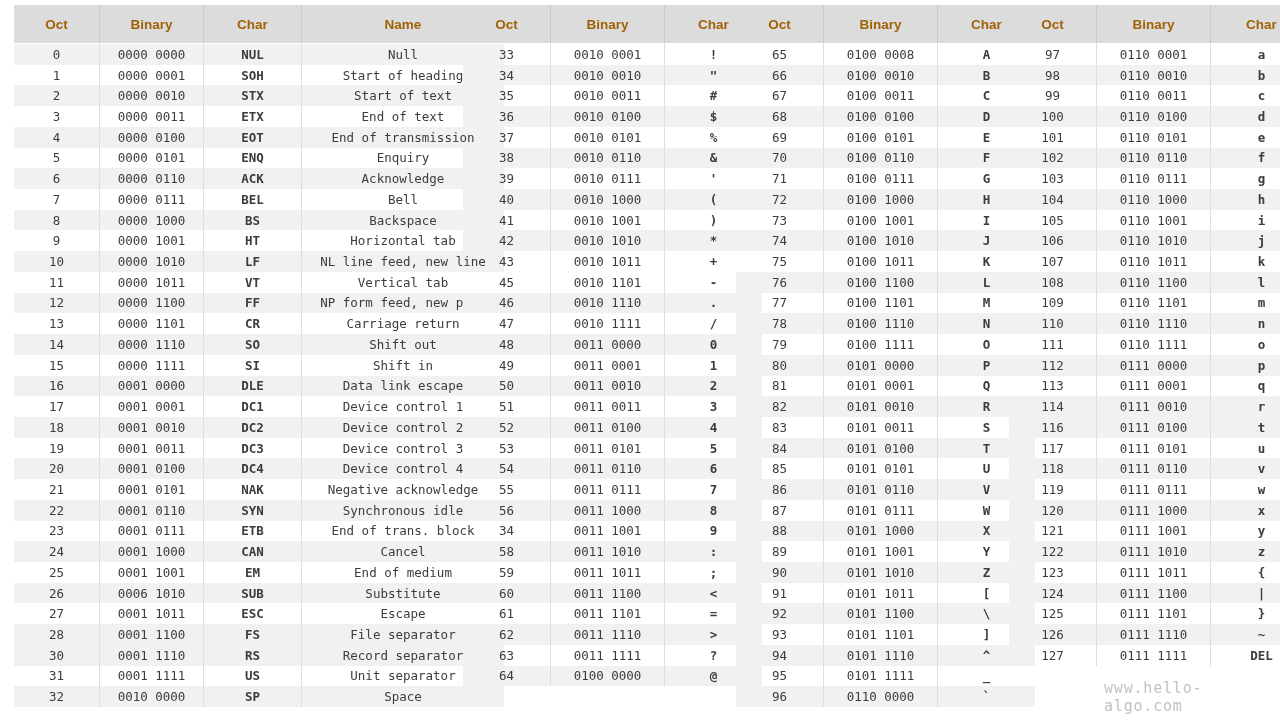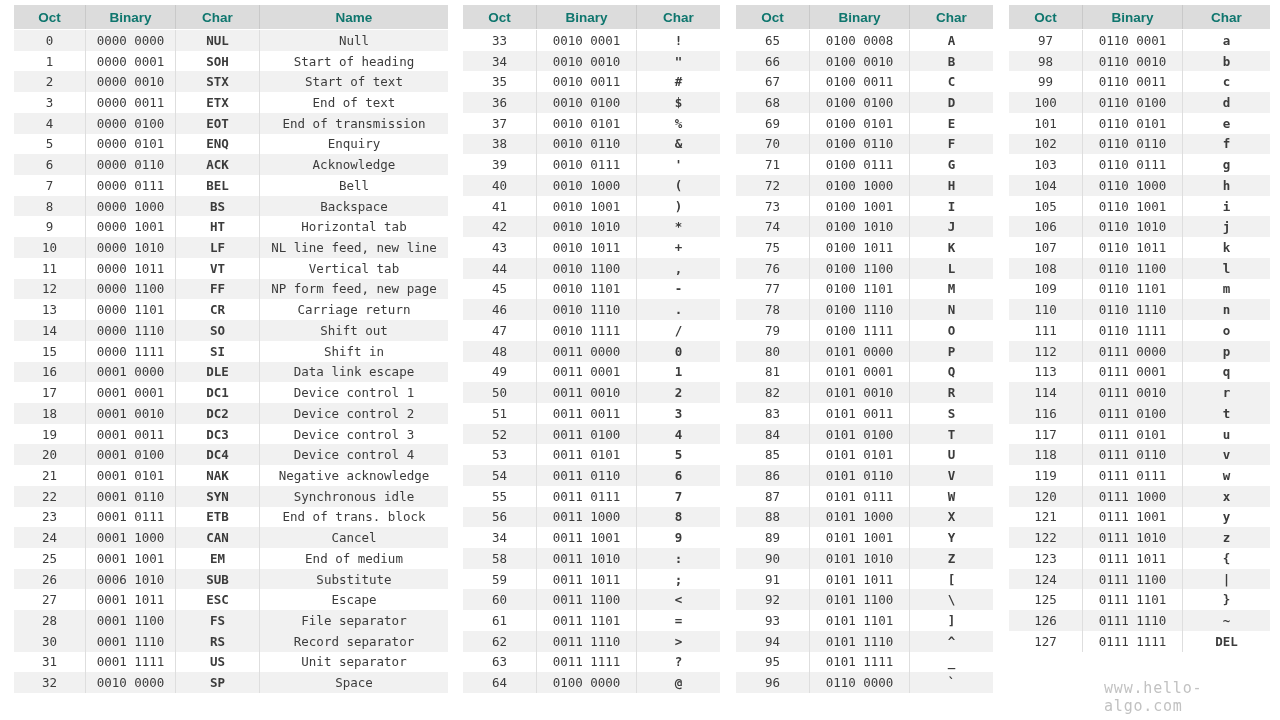--- a/index.html
+++ b/index.html
@@ -8,22 +8,22 @@
     background:#ffffff;
     font-family:"Liberation Sans",sans-serif;
   }
   table.ascii-table{
     position:absolute;top:5px;
     border-collapse:collapse;table-layout:fixed;
   }
   table.ascii-table th{
     background:var(--header-bg,#dcdcdc);
     font-family:"Liberation Sans",sans-serif;
-    font-size:13.5px;font-weight:bold;color:#0f766e;
-    height:24px;padding:0;text-align:center;
+    font-size:13.5px;font-weight:bold;color:#a16207;
+    height:24px;padding:7px;text-align:center;
     border-right:1px solid #c9c9c9;
     border-bottom:1px solid #ffffff;
   }
   table.ascii-table th:last-child{border-right:none;}
   table.ascii-table td{
     height:20.73px;padding:0;text-align:center;
     font-family:"DejaVu Sans Mono",monospace;
     font-size:12.5px;color:#3c3c3c;
     border-right:1px solid #dedede;
     white-space:nowrap;overflow:hidden;
@@ -322,25 +322,20 @@
       <tr class="stripe">
         <td class="oct">42</td>
         <td class="bin">0010 1010</td>
         <td class="char">*</td>
       </tr>
       <tr>
         <td class="oct">43</td>
         <td class="bin">0010 1011</td>
         <td class="char">+</td>
       </tr>
-      <tr class="stripe">
-        <td class="oct">44</td>
-        <td class="bin">0010 1100</td>
-        <td class="char">,</td>
-      </tr>
       <tr>
         <td class="oct">45</td>
         <td class="bin">0010 1101</td>
         <td class="char">-</td>
       </tr>
       <tr class="stripe">
         <td class="oct">46</td>
         <td class="bin">0010 1110</td>
         <td class="char">.</td>
       </tr>

